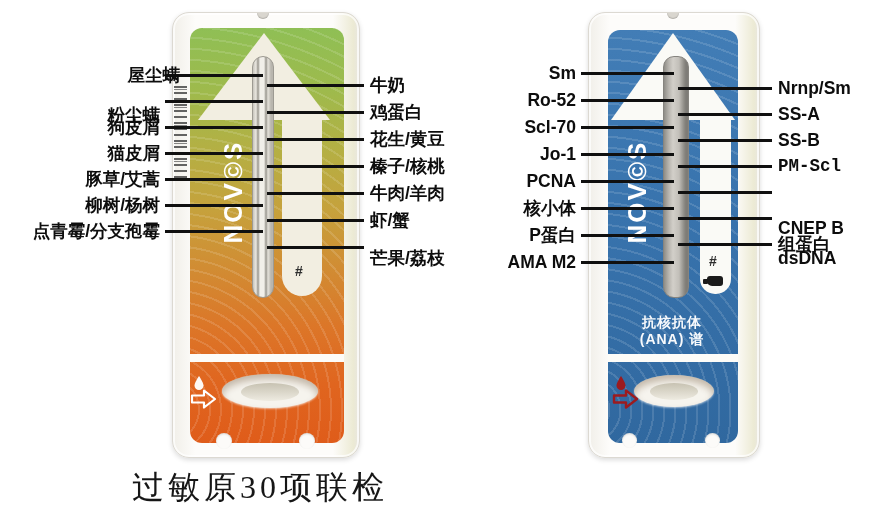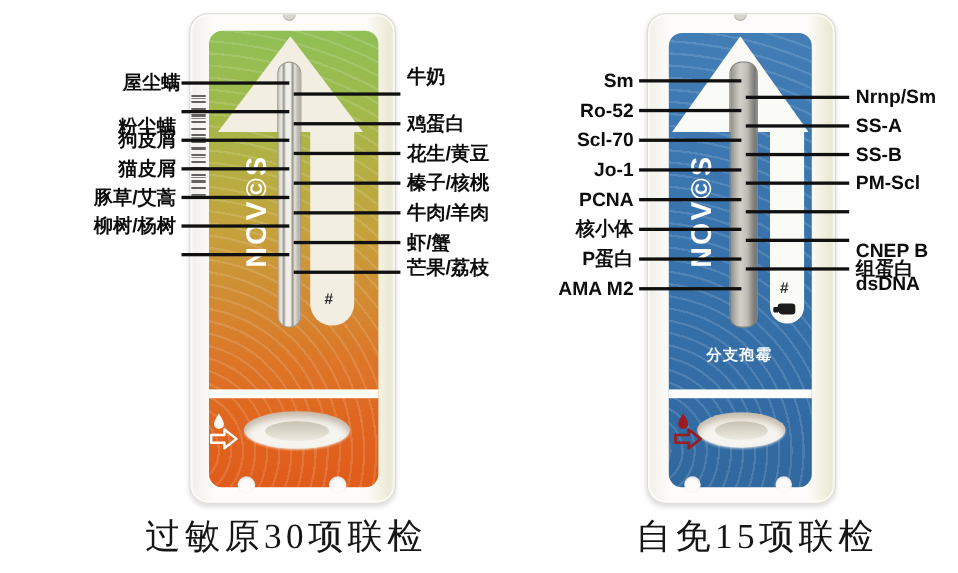--- a/index.html
+++ b/index.html
@@ -133,63 +133,65 @@
   <div class="label blue">
     <div class="arrow-head"></div>
     <div class="arrow-stem">
       <span class="hash">#</span>
       <span class="ink-mark"></span>
     </div>
   </div>
   <div class="window dark"></div>
   <div class="brand right-brand">NOV©S</div>
   <div class="strip-title right-title">
-    <div>分支孢霉</div>
+    <div>抗核抗体</div>
+    <div>(ANA) 谱</div>
   </div>
   <div class="white-bar right-bar"></div>
   <div class="well right-well">
     <div class="well-inner"></div>
   </div>
   <svg class="drop-icon right-drop" viewBox="0 0 42 36">
     <path d="M11 2 C11 2 6.5 8.5 6.5 11.5 a4.5 4.5 0 0 0 9 0 C15.5 8.5 11 2 11 2 Z" fill="#9c1b1f"></path>
     <path d="M4 21.5 h12 v-5 l11 8.5 -11 8.5 v-5 H4 Z" fill="none" stroke="#9c1b1f" stroke-width="2.4" stroke-linejoin="round"></path>
   </svg>
   <div class="notch" style="left:622px;top:433px;width:15px;height:15px;"></div>
   <div class="notch" style="left:705px;top:433px;width:15px;height:15px;"></div>
 
   <div class="leader-group">
       <div class="leader-line" style="left: 165px; top: 73.5px; width: 98px;"></div>
-      <div class="analyte-label left" style="top: 64px; right: 707px; font-family: Liberation Serif, serif;">屋尘螨</div>
+      <div class="analyte-label left" style="top: 64px; right: 691px; font-family: Liberation Serif, serif;">屋尘螨</div>
       <div class="leader-line" style="left: 165px; top: 99.5px; width: 98px;"></div>
       <div class="analyte-label left" style="top: 104px; right: 711px;">粉尘螨</div>
       <div class="leader-line" style="left: 165px; top: 125.5px; width: 98px;"></div>
       <div class="analyte-label left" style="top: 116px; right: 711px;">狗皮屑</div>
       <div class="leader-line" style="left: 165px; top: 151.5px; width: 98px;"></div>
       <div class="analyte-label left" style="top: 142px; right: 711px;">猫皮屑</div>
       <div class="leader-line" style="left: 165px; top: 177.5px; width: 98px;"></div>
       <div class="analyte-label left" style="top: 168px; right: 711px;">豚草/艾蒿</div>
       <div class="leader-line" style="left: 165px; top: 203.5px; width: 98px;"></div>
       <div class="analyte-label left" style="top: 194px; right: 711px;">柳树/杨树</div>
       <div class="leader-line" style="left: 165px; top: 229.5px; width: 98px;"></div>
+      <div class="analyte-label left" style="top: 220px; right: 711px;">点青霉/分支孢霉</div>
     </div>
   <div class="leader-group">
       <div class="leader-line" style="left: 267px; top: 83.5px; width: 97px;"></div>
-      <div class="analyte-label right" style="top: 58px; left: 370px;">牛奶</div>
+      <div class="analyte-label right" style="top: 74px; left: 370px;">牛奶</div>
       <div class="leader-line" style="left: 267px; top: 110.5px; width: 97px;"></div>
       <div class="analyte-label right" style="top: 101px; left: 370px;">鸡蛋白</div>
       <div class="leader-line" style="left: 267px; top: 137.5px; width: 97px;"></div>
       <div class="analyte-label right" style="top: 128px; left: 370px;">花生/黄豆</div>
       <div class="leader-line" style="left: 267px; top: 164.5px; width: 97px;"></div>
       <div class="analyte-label right" style="top: 155px; left: 370px;">榛子/核桃</div>
       <div class="leader-line" style="left: 267px; top: 191.5px; width: 97px;"></div>
       <div class="analyte-label right" style="top: 182px; left: 370px;">牛肉/羊肉</div>
       <div class="leader-line" style="left: 267px; top: 218.5px; width: 97px;"></div>
       <div class="analyte-label right" style="top: 209px; left: 370px;">虾/蟹</div>
       <div class="leader-line" style="left: 267px; top: 245.5px; width: 97px;"></div>
-      <div class="analyte-label right" style="top: 232px; left: 370px;">芒果/荔枝</div>
+      <div class="analyte-label right" style="top: 247px; left: 370px;">芒果/荔枝</div>
     </div>
   <div class="leader-group">
       <div class="leader-line" style="left: 581px; top: 71.5px; width: 93px;"></div>
       <div class="analyte-label left" style="top: 62px; right: 295px;">Sm</div>
       <div class="leader-line" style="left: 581px; top: 98.5px; width: 93px;"></div>
       <div class="analyte-label left" style="top: 89px; right: 295px;">Ro-52</div>
       <div class="leader-line" style="left: 581px; top: 125.5px; width: 93px;"></div>
       <div class="analyte-label left" style="top: 116px; right: 295px;">Scl-70</div>
       <div class="leader-line" style="left: 581px; top: 152.5px; width: 93px;"></div>
       <div class="analyte-label left" style="top: 143px; right: 295px;">Jo-1</div>
@@ -203,25 +205,24 @@
       <div class="analyte-label left" style="top: 251px; right: 295px;">AMA M2</div>
     </div>
   <div class="leader-group">
       <div class="leader-line" style="left: 678px; top: 86.5px; width: 94px;"></div>
       <div class="analyte-label right" style="top: 77px; left: 778px;">Nrnp/Sm</div>
       <div class="leader-line" style="left: 678px; top: 112.5px; width: 94px;"></div>
       <div class="analyte-label right" style="top: 103px; left: 778px;">SS-A</div>
       <div class="leader-line" style="left: 678px; top: 138.5px; width: 94px;"></div>
       <div class="analyte-label right" style="top: 129px; left: 778px;">SS-B</div>
       <div class="leader-line" style="left: 678px; top: 164.5px; width: 94px;"></div>
-      <div class="analyte-label right" style="top: 155px; left: 778px;">PM-Scl</div>
+      <div class="analyte-label right" style="top: 155px; left: 778px; font-family: Liberation Mono, monospace;">PM-Scl</div>
       <div class="leader-line" style="left: 678px; top: 190.5px; width: 94px;"></div>
       <div class="analyte-label right" style="top: 181px; left: 778px; margin-top: 36px;">CNEP B</div>
       <div class="leader-line" style="left: 678px; top: 216.5px; width: 94px;"></div>
       <div class="analyte-label right" style="top: 207px; left: 778px; margin-top: 40px;">dsDNA</div>
       <div class="leader-line" style="left: 678px; top: 242.5px; width: 94px;"></div>
       <div class="analyte-label right" style="top: 233px; left: 778px;">组蛋白</div>
     </div>
 
   <div class="caption left-caption">过敏原30项联检</div>
-  <div class="caption right-caption">自免15项联检</div>
 
 </div>
 
 </body></html>

